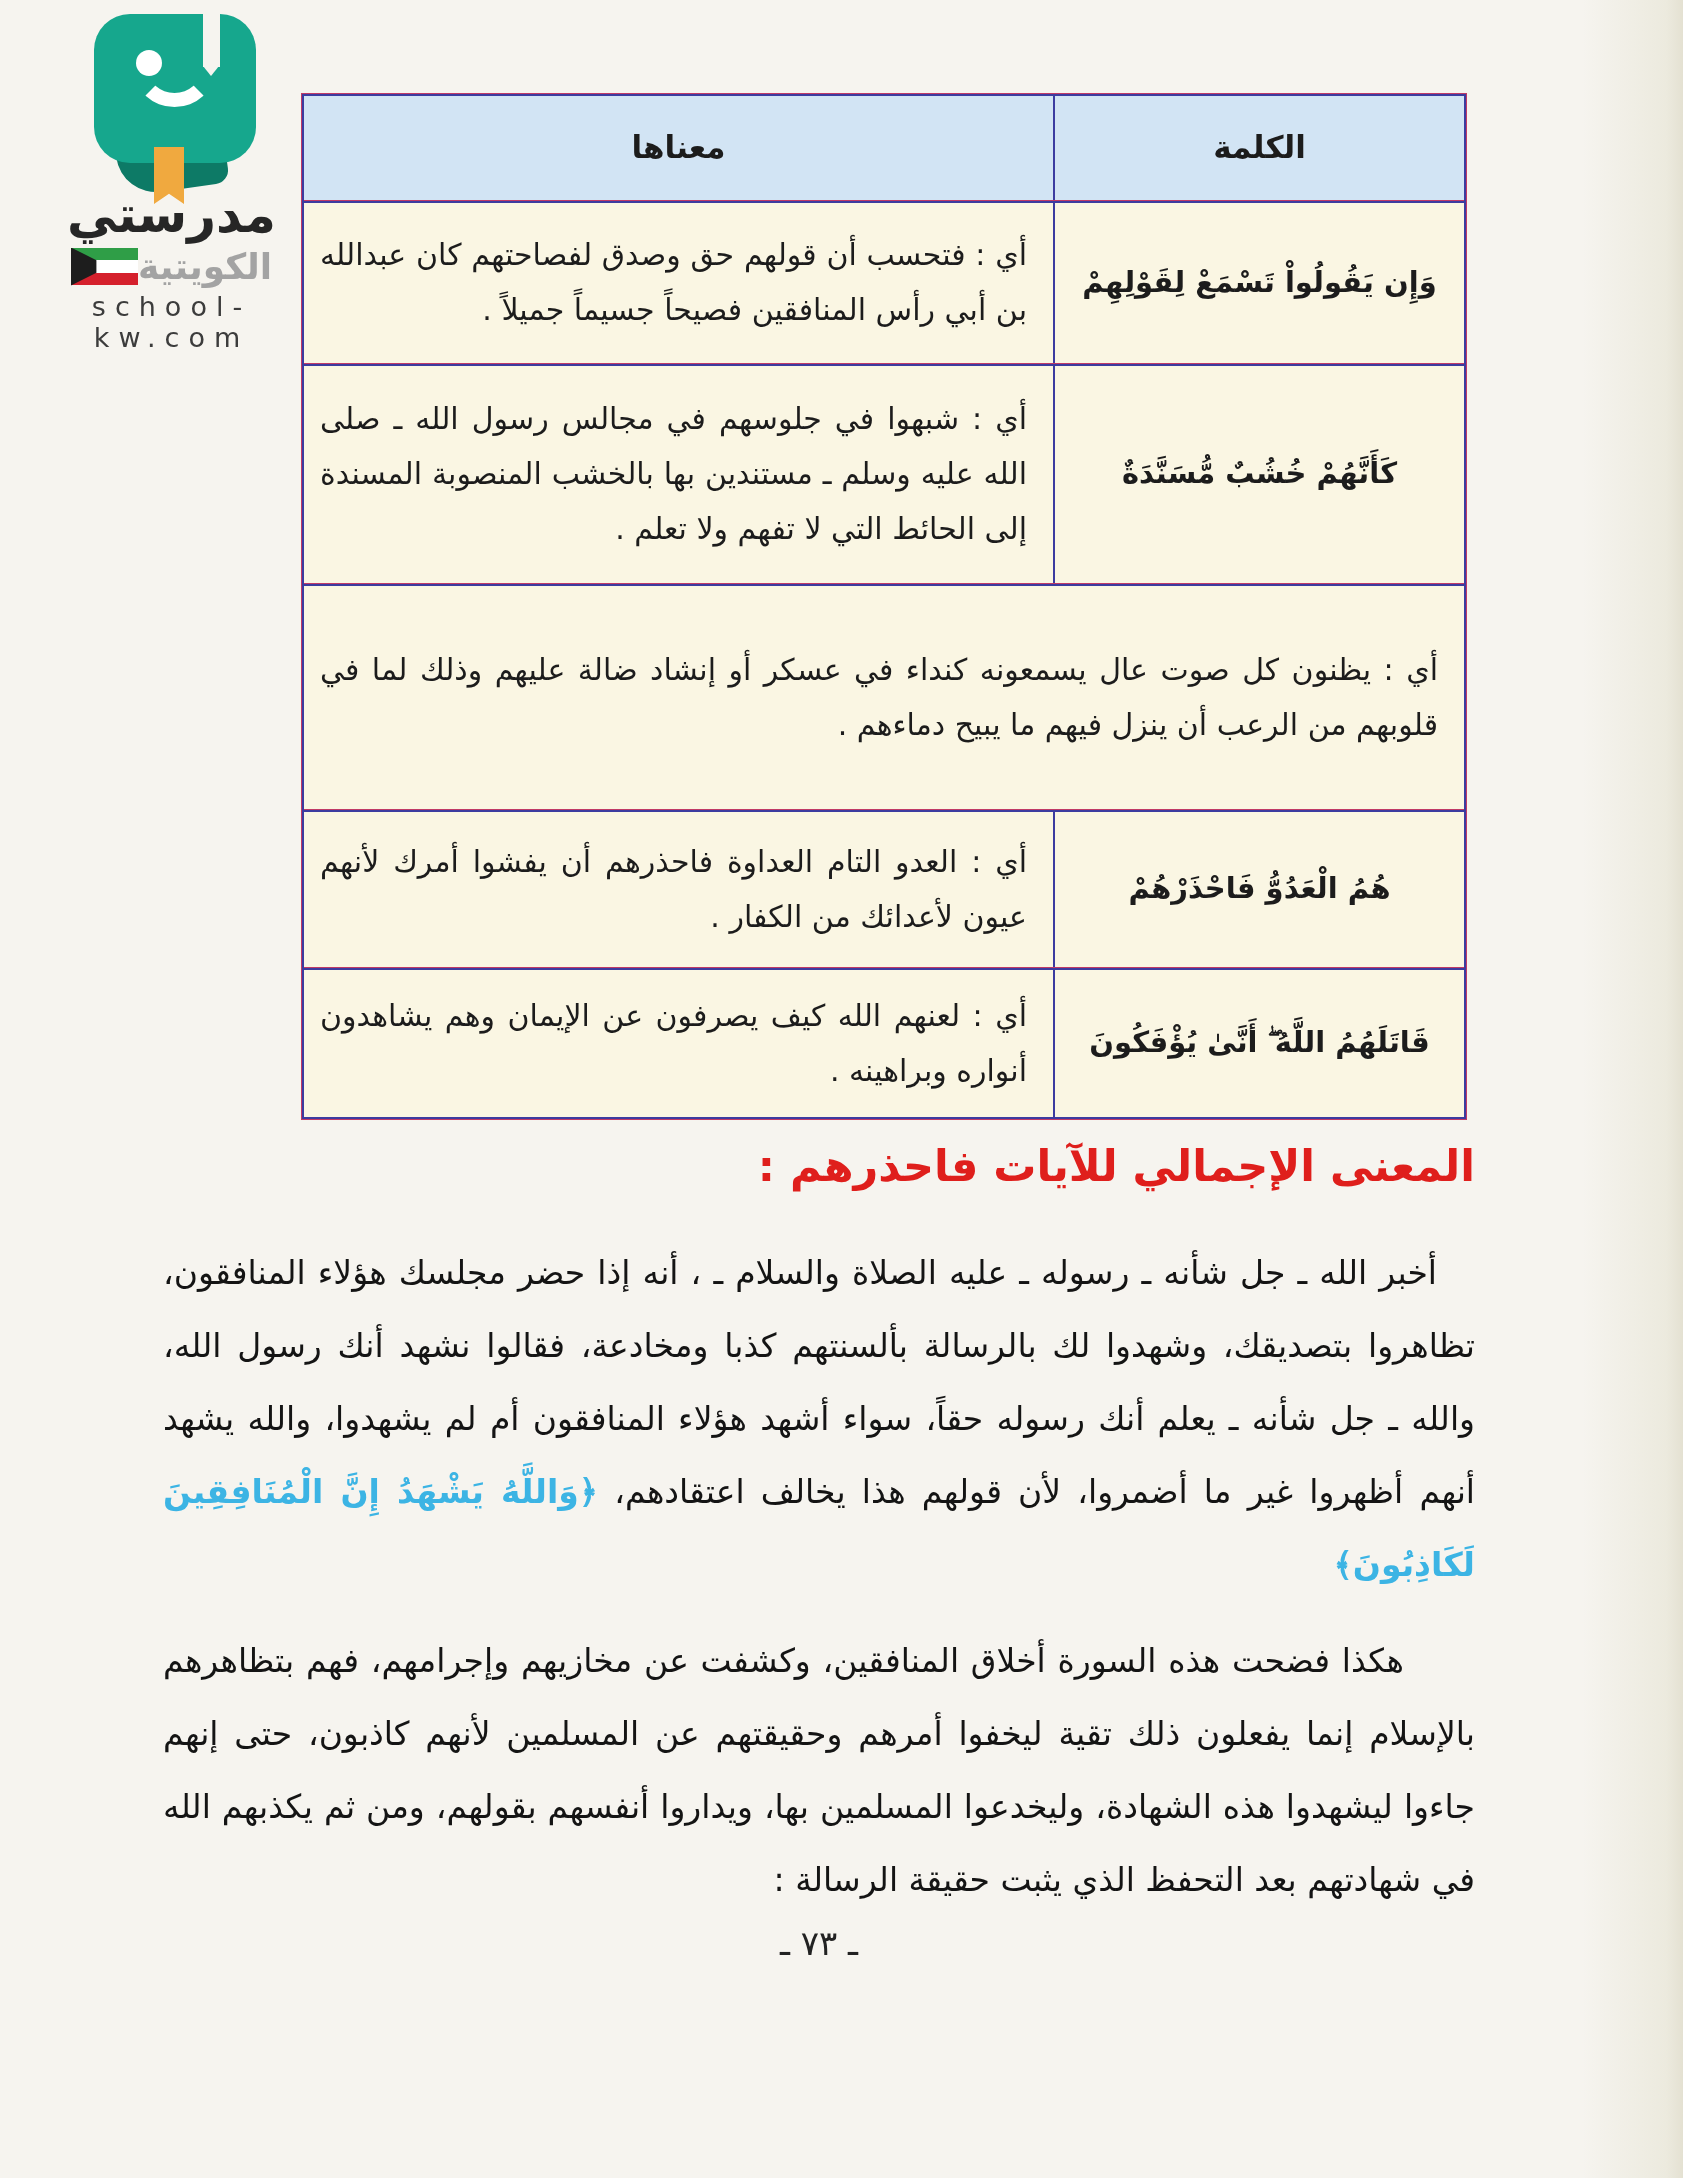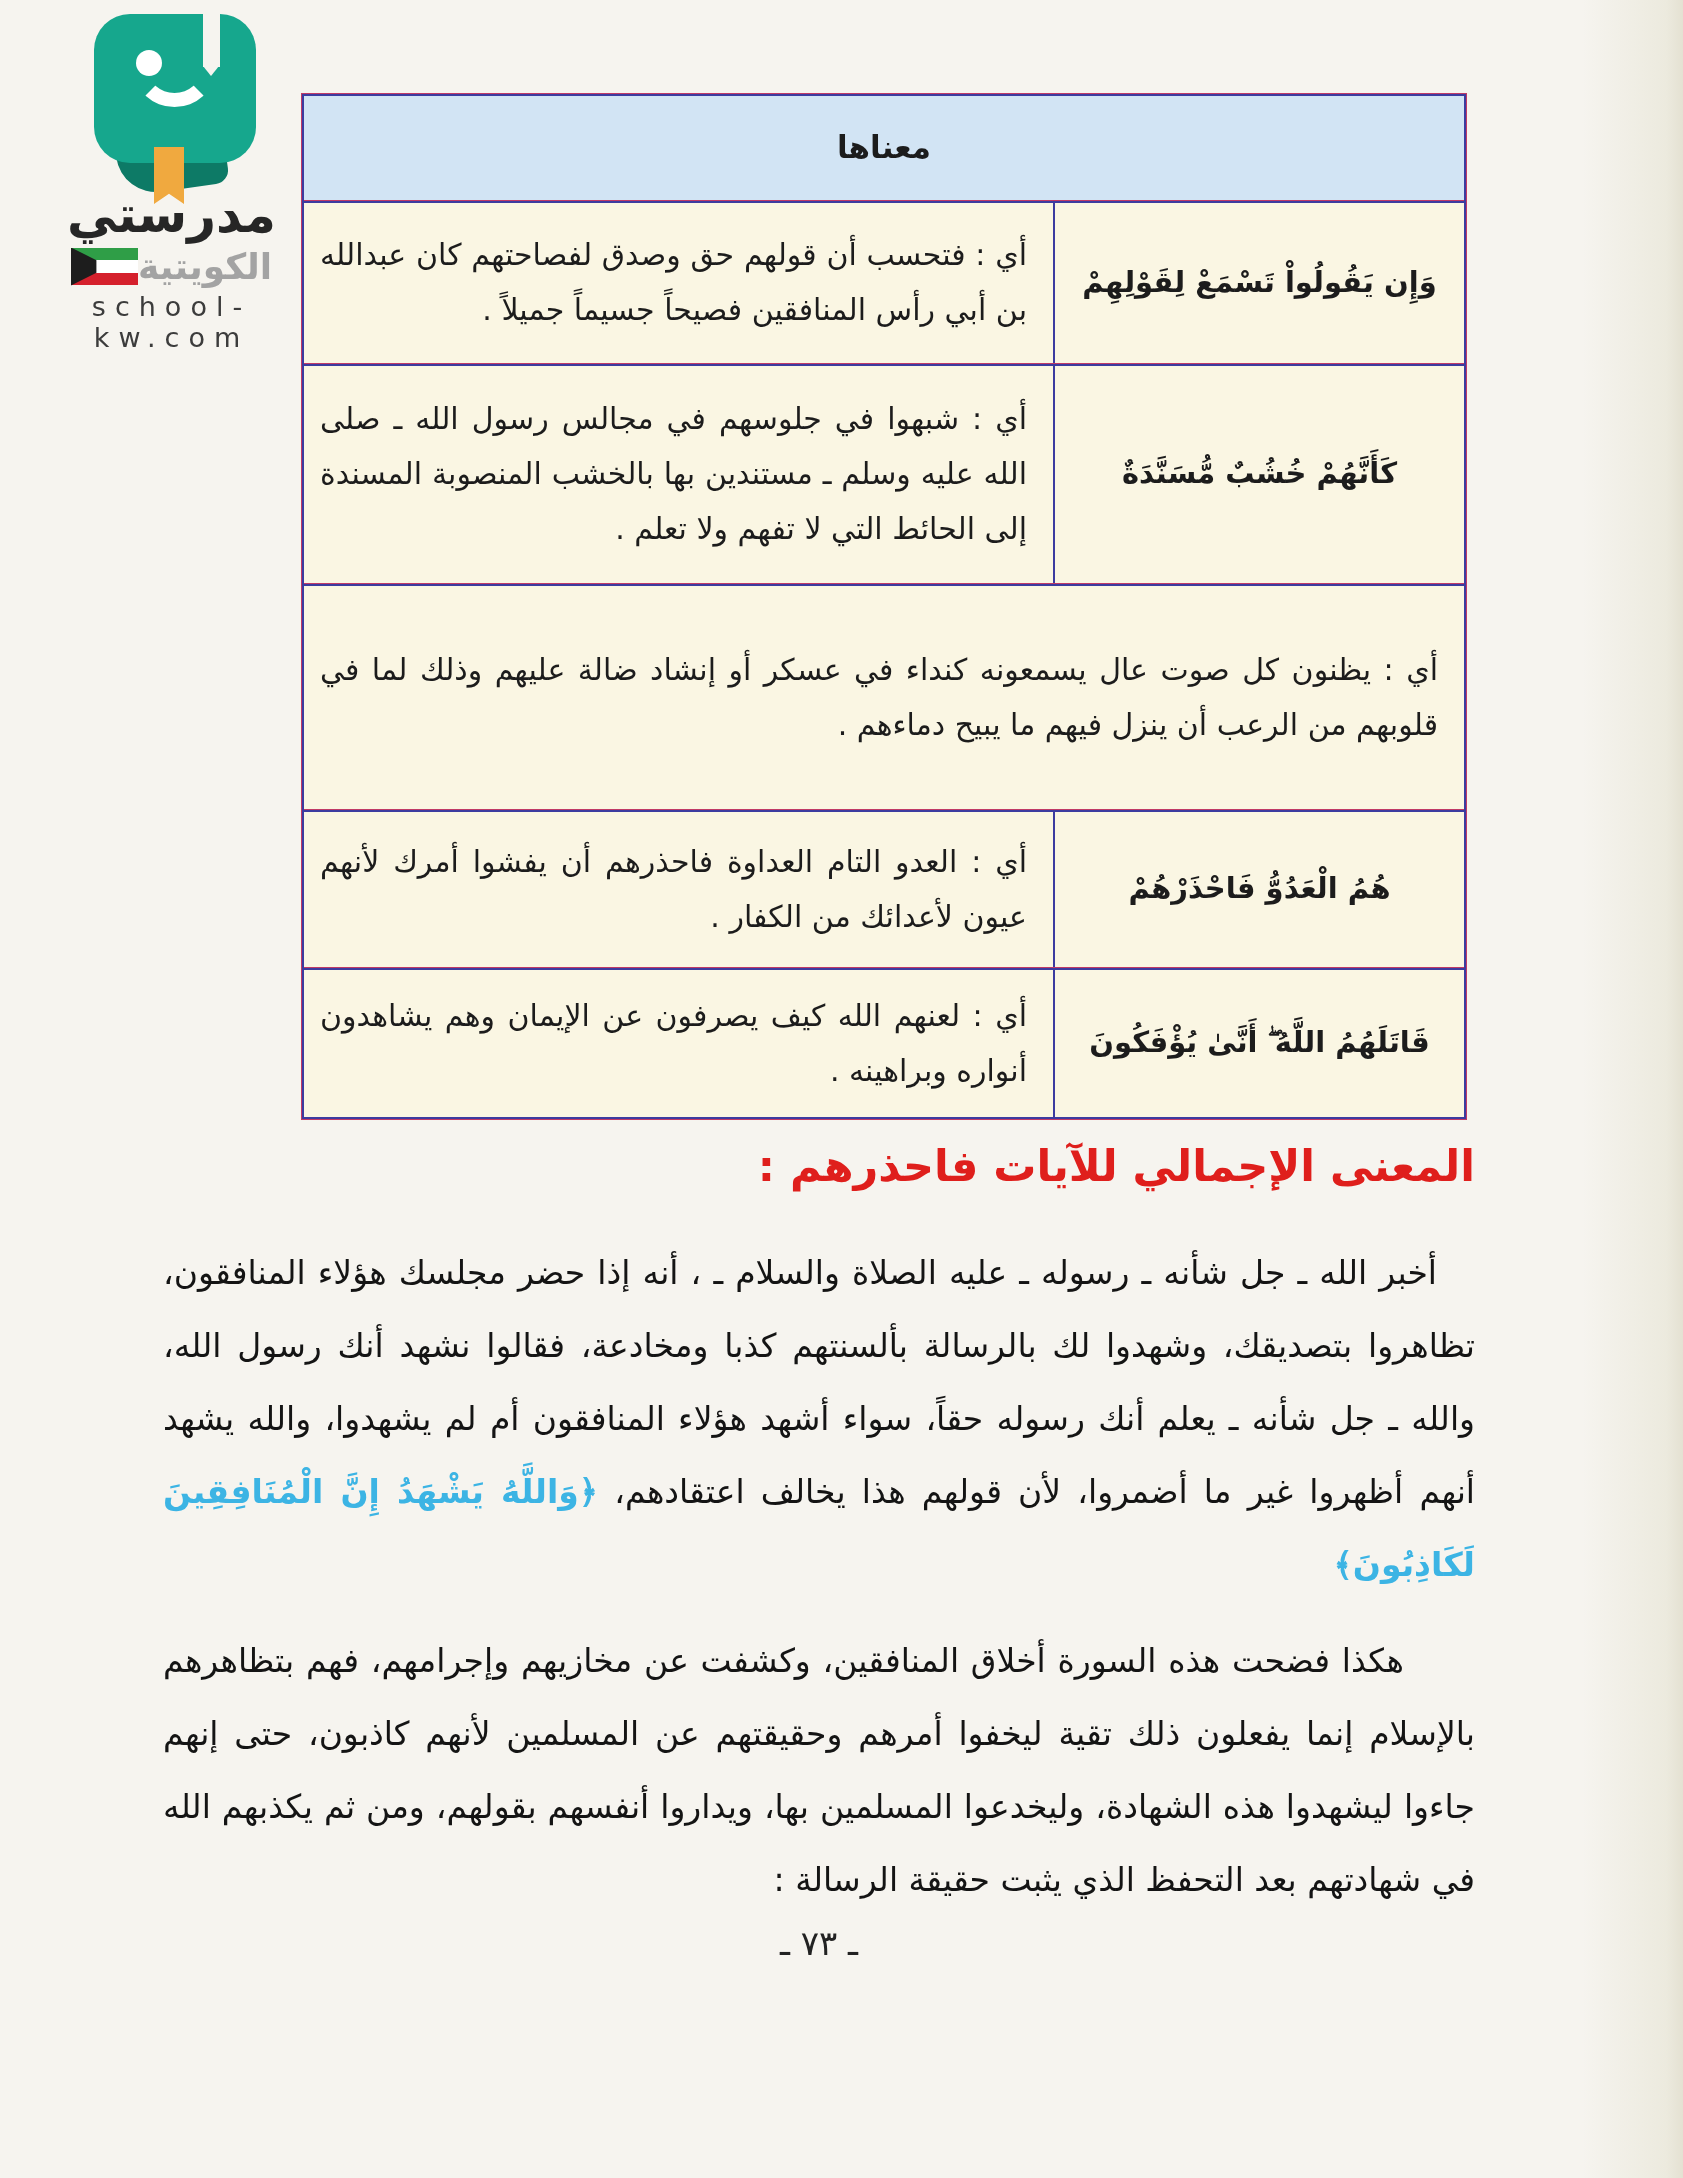--- a/index.html
+++ b/index.html
@@ -150,20 +150,21 @@
         <span class="stripe s-green"></span>
         <span class="stripe s-white"></span>
         <span class="stripe s-red"></span>
       </span>
     </div>
     <div class="logo-url">school-kw.com</div>
   </div>
 
   <div class="vocab-table">
     <div class="t-row t-head">
+      <div class="cell word-cell">الكلمة</div>
       <div class="cell meaning-cell">معناها</div>
     </div>
 
     <div class="t-row r1">
       <div class="cell word-cell">وَإِن يَقُولُواْ تَسْمَعْ لِقَوْلِهِمْ</div>
       <div class="cell meaning-cell">أي : فتحسب أن قولهم حق وصدق لفصاحتهم كان عبدالله بن أبي رأس المنافقين فصيحاً جسيماً جميلاً .</div>
     </div>
 
     <div class="t-row r2">
       <div class="cell word-cell">كَأَنَّهُمْ خُشُبٌ مُّسَنَّدَةٌ</div>

